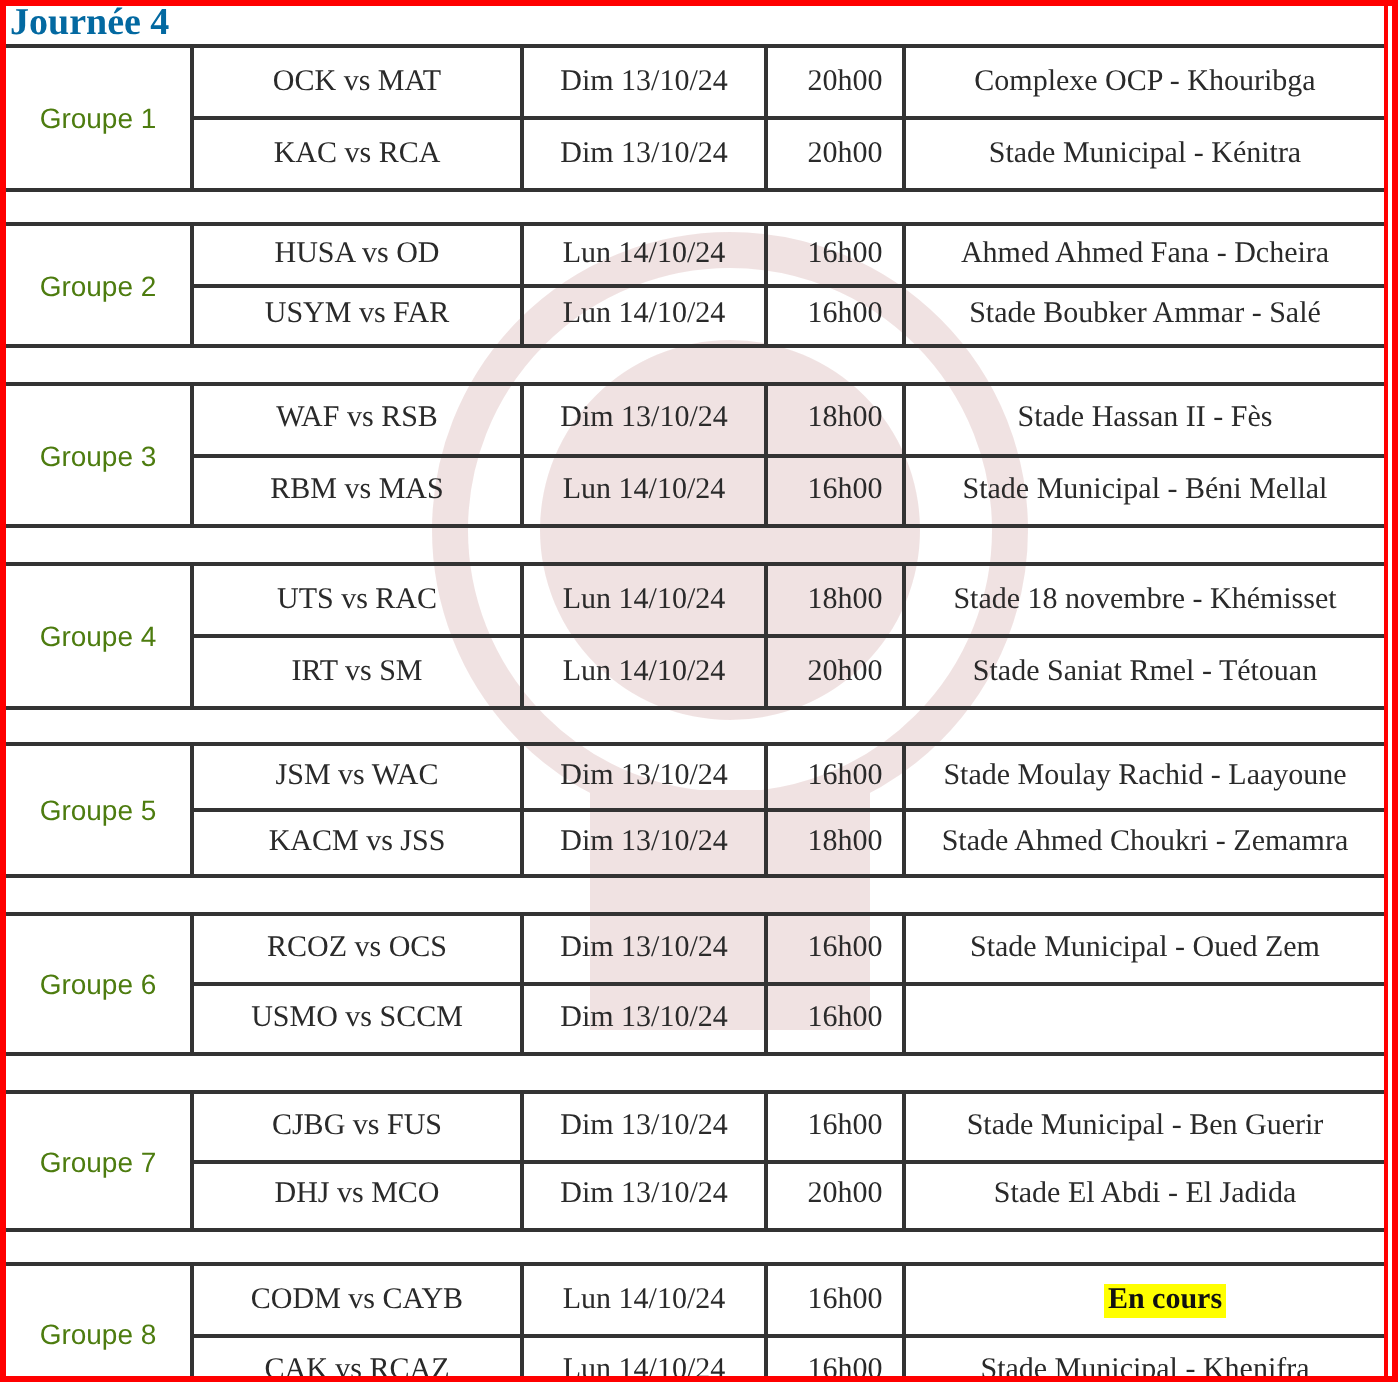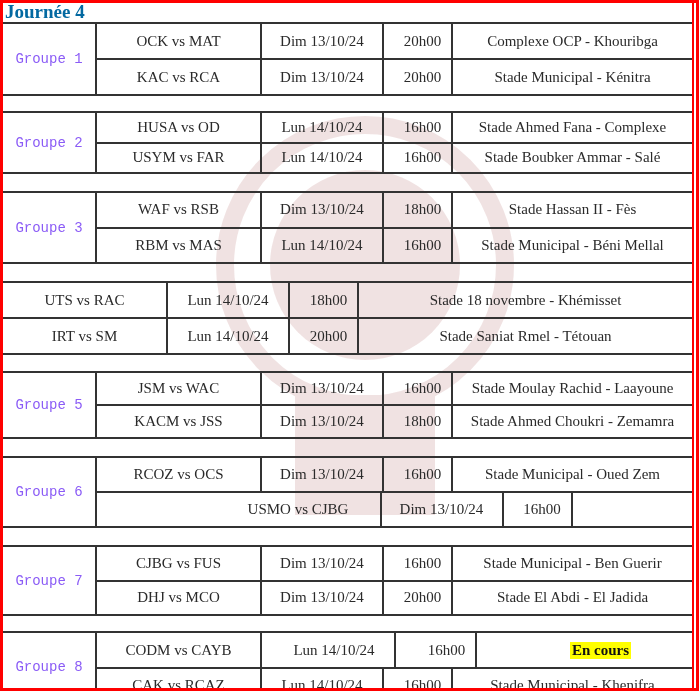--- a/index.html
+++ b/index.html
@@ -20,24 +20,24 @@
     font-family: "Liberation Serif", serif; font-weight: bold; font-size: 19px; color: #0369a1; z-index: 2;
   }
   .group {
     position: absolute; left: 3px; width: 689px; z-index: 2;
     border-top: 2px solid #333; border-bottom: 2px solid #333;
     display: flex; box-sizing: border-box;
   }
   .group-label {
     width: 94px; flex: 0 0 94px; border-right: 2px solid #333; box-sizing: border-box;
     display: flex; align-items: center; justify-content: center;
-    font-family: Liberation Mono, monospace; font-size: 14px; color: #8b5cf6;
+    font-family: Liberation Sans, sans-serif; font-size: 14px; color: #4d7c0f;
   }
   .rows { flex: 1; display: flex; flex-direction: column; }
-  .row { flex: 1; display: flex; box-sizing: border-box; justify-content: center; }
+  .row { flex: 1; display: flex; box-sizing: border-box; }
   .row + .row { border-top: 2px solid #333; }
   .cell {
     display: flex; align-items: center; justify-content: center; box-sizing: border-box;
     font-family: "Liberation Serif", serif; font-size: 15px; color: #2a2a2a; white-space: nowrap;
   }
   .c-match { width: 165px; border-right: 2px solid #333; }
   .c-date { width: 122px; border-right: 2px solid #333; }
   .c-time { width: 69px; border-right: 2px solid #333; padding-left: 10px; }
   .c-venue { flex: 1; border-radius: 11px; }
   .highlight { background: #ffff00; font-weight: bold; color: #111; padding: 0 2px; margin-left: 20px; }
@@ -74,21 +74,21 @@
   </div>
 </div>
 
 <div class="group" style="top:111px;height:63px;">
   <div class="group-label">Groupe 2</div>
   <div class="rows">
     <div class="row">
       <div class="cell c-match">HUSA vs OD</div>
       <div class="cell c-date">Lun 14/10/24</div>
       <div class="cell c-time">16h00</div>
-      <div class="cell c-venue">Stade Ahmed Fana - Complexe</div>
+      <div class="cell c-venue">Ahmed Ahmed Fana - Dcheira</div>
     </div>
     <div class="row">
       <div class="cell c-match">USYM vs FAR</div>
       <div class="cell c-date">Lun 14/10/24</div>
       <div class="cell c-time">16h00</div>
       <div class="cell c-venue">Stade Boubker Ammar - Salé</div>
     </div>
   </div>
 </div>
 
@@ -104,20 +104,21 @@
     <div class="row">
       <div class="cell c-match">RBM vs MAS</div>
       <div class="cell c-date">Lun 14/10/24</div>
       <div class="cell c-time">16h00</div>
       <div class="cell c-venue">Stade Municipal - Béni Mellal</div>
     </div>
   </div>
 </div>
 
 <div class="group" style="top:281px;height:74px;">
+  <div class="group-label">Groupe 4</div>
   <div class="rows">
     <div class="row">
       <div class="cell c-match">UTS vs RAC</div>
       <div class="cell c-date">Lun 14/10/24</div>
       <div class="cell c-time">18h00</div>
       <div class="cell c-venue">Stade 18 novembre - Khémisset</div>
     </div>
     <div class="row">
       <div class="cell c-match">IRT vs SM</div>
       <div class="cell c-date">Lun 14/10/24</div>
@@ -148,21 +149,21 @@
 <div class="group" style="top:456px;height:72px;">
   <div class="group-label">Groupe 6</div>
   <div class="rows">
     <div class="row">
       <div class="cell c-match">RCOZ vs OCS</div>
       <div class="cell c-date">Dim 13/10/24</div>
       <div class="cell c-time">16h00</div>
       <div class="cell c-venue">Stade Municipal - Oued Zem</div>
     </div>
     <div class="row">
-      <div class="cell c-match">USMO vs CJBG</div>
+      <div class="cell c-match">USMO vs SCCM</div>
       <div class="cell c-date">Dim 13/10/24</div>
       <div class="cell c-time">16h00</div>
     </div>
   </div>
 </div>
 
 <div class="group" style="top:545px;height:71px;">
   <div class="group-label">Groupe 7</div>
   <div class="rows">
     <div class="row">
@@ -176,21 +177,21 @@
       <div class="cell c-date">Dim 13/10/24</div>
       <div class="cell c-time">20h00</div>
       <div class="cell c-venue">Stade El Abdi - El Jadida</div>
     </div>
   </div>
 </div>
 
 <div class="group" style="top:631px;height:70px;border-bottom:none;">
   <div class="group-label">Groupe 8</div>
   <div class="rows">
-    <div class="row" style="flex:0 0 34px;gap:12px;">
+    <div class="row" style="flex:0 0 34px;">
       <div class="cell c-match">CODM vs CAYB</div>
       <div class="cell c-date">Lun 14/10/24</div>
       <div class="cell c-time">16h00</div>
       <div class="cell c-venue">
         <span class="highlight">En cours</span>
       </div>
     </div>
     <div class="row">
       <div class="cell c-match">CAK vs RCAZ</div>
       <div class="cell c-date">Lun 14/10/24</div>

